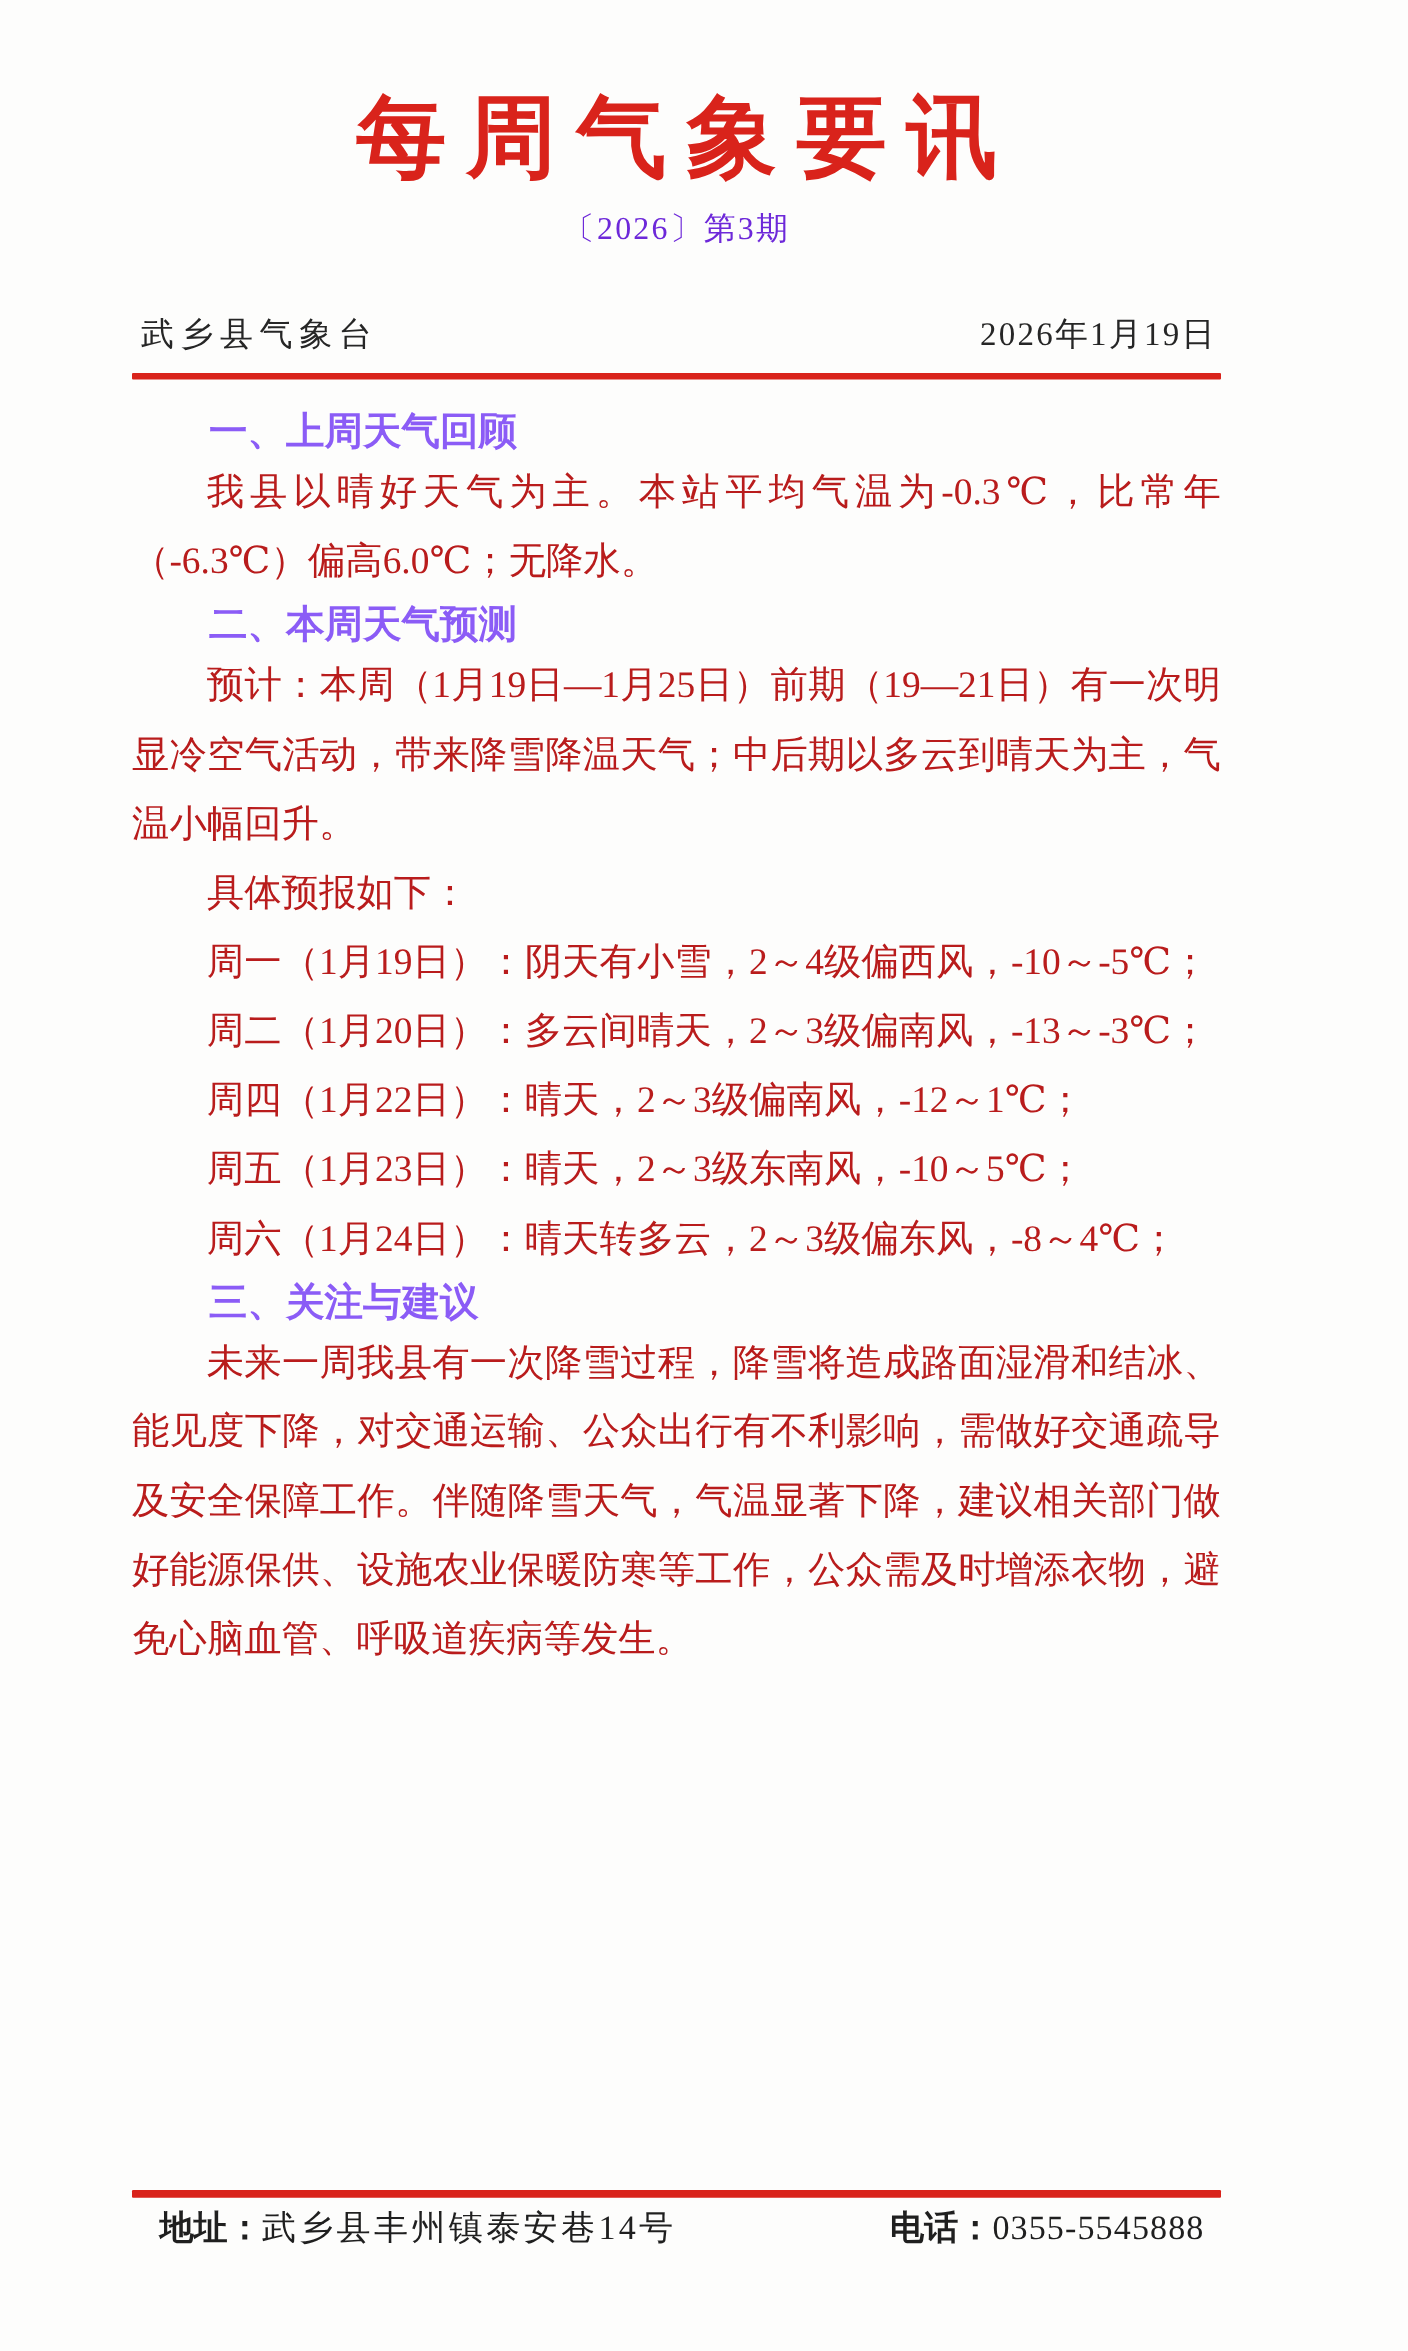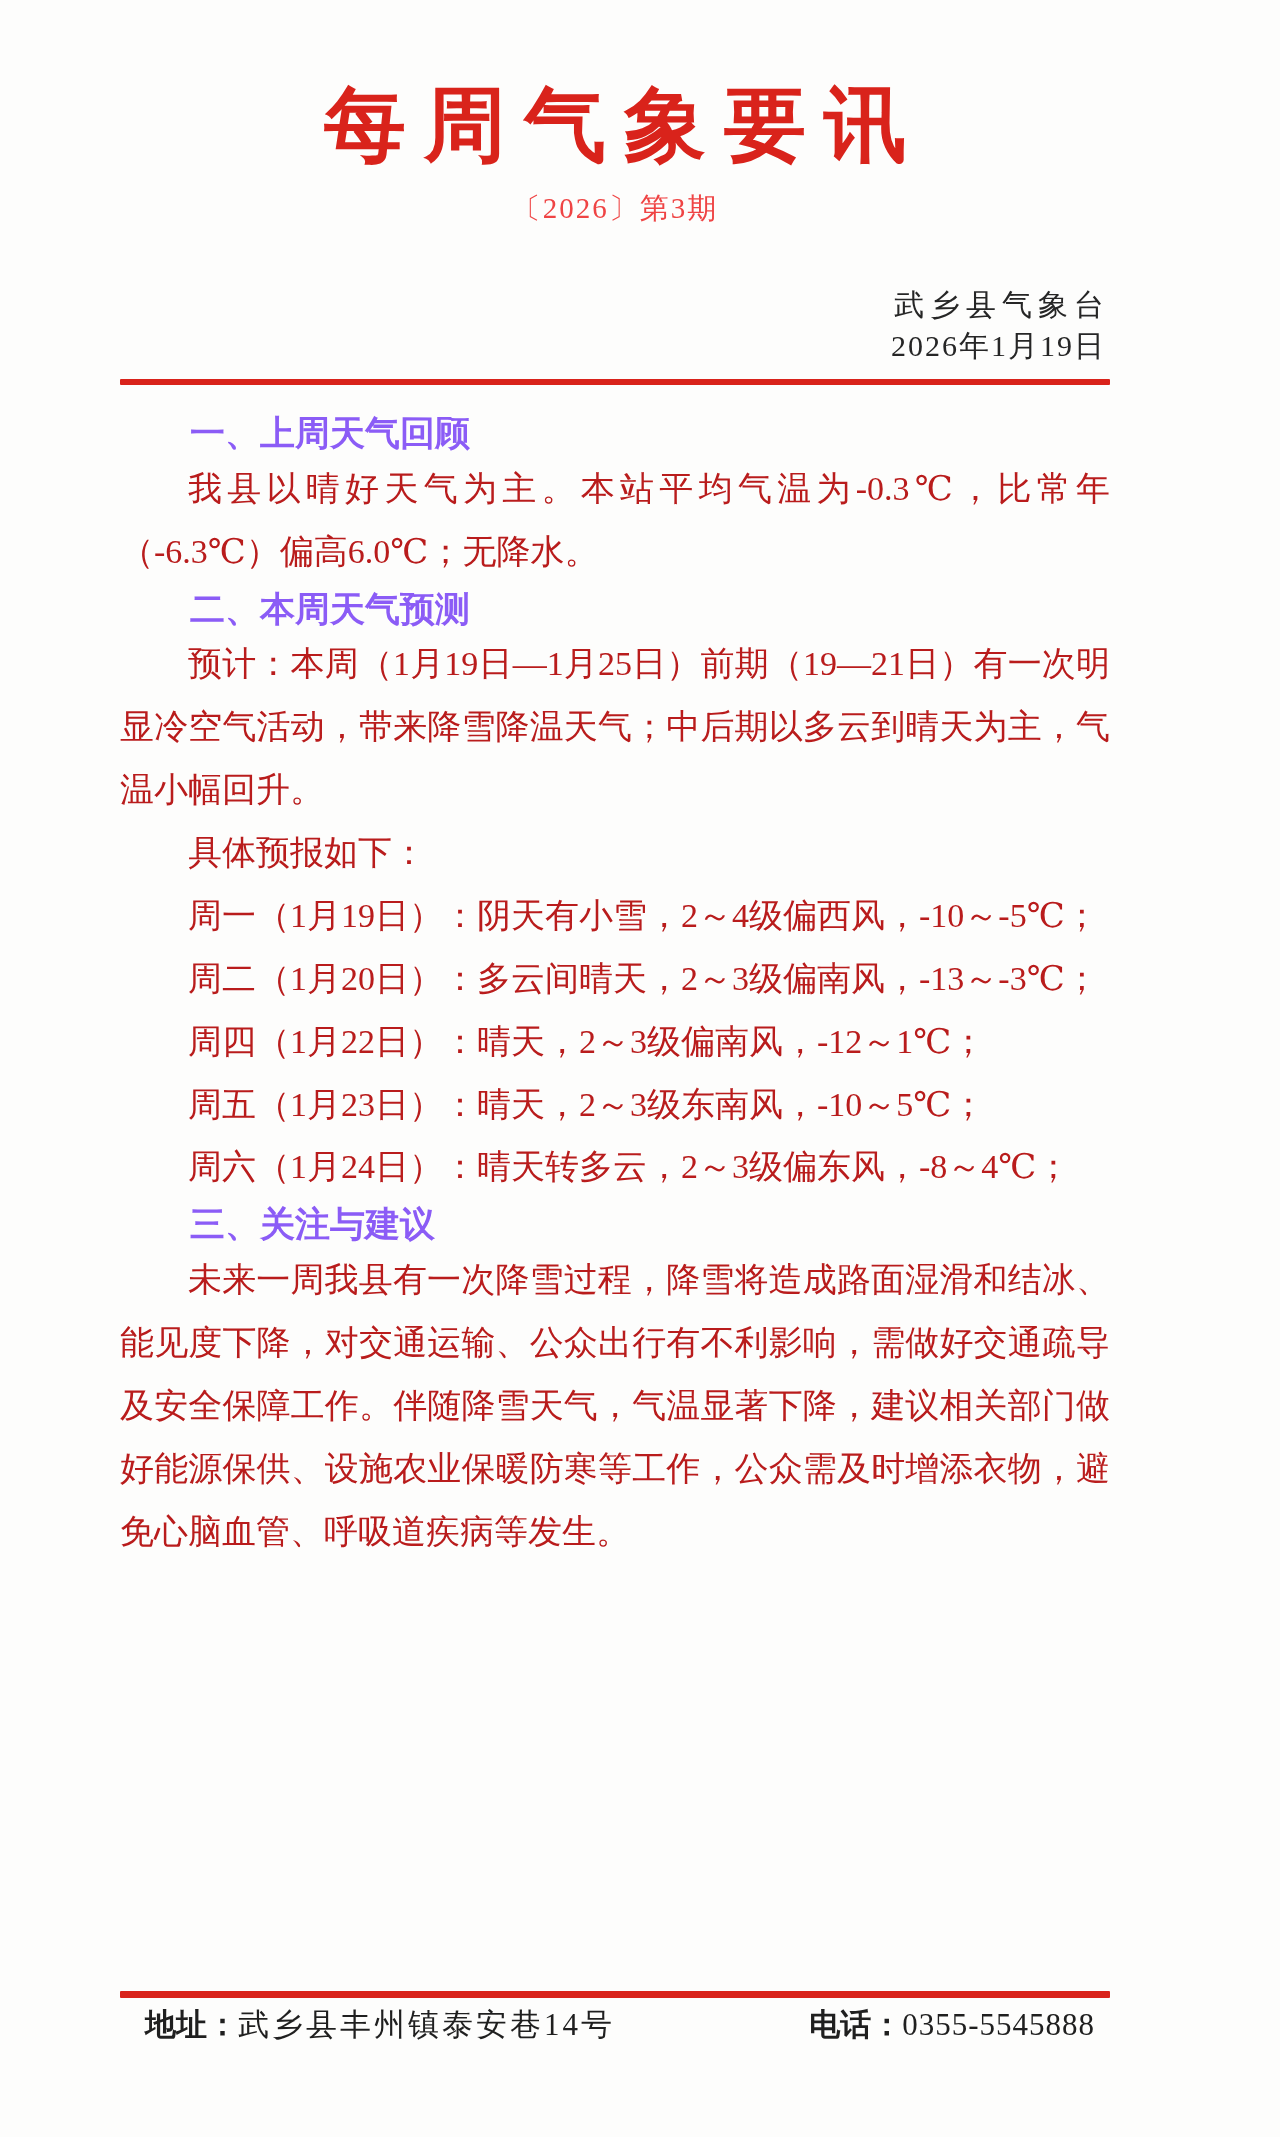--- a/index.html
+++ b/index.html
@@ -25,32 +25,31 @@
     letter-spacing: 0.22em;
     text-indent: 0.22em;
     color: var(--accent, #d9231b);
     font-family: "Liberation Serif", "DejaVu Serif", serif;
   }
   .issue-no {
     margin-top: 12px;
     text-align: center;
     font-size: 29px;
     line-height: 1.3;
-    color: #ef4444;
+    color: #6d28d9;
     letter-spacing: 2px;
   }
   .meta-row {
     margin-top: 58px;
     display: flex;
     justify-content: space-between;
     align-items: flex-end;
     font-size: 30px;
     line-height: 1.35;
     color: #262626;
-    flex-direction: column;
   }
   .meta-row .agency {
     padding-left: 8px;
     letter-spacing: 6px;
   }
   .meta-row .doc-date {
     padding-right: 4px;
     letter-spacing: 2px;
   }
   .rule {

